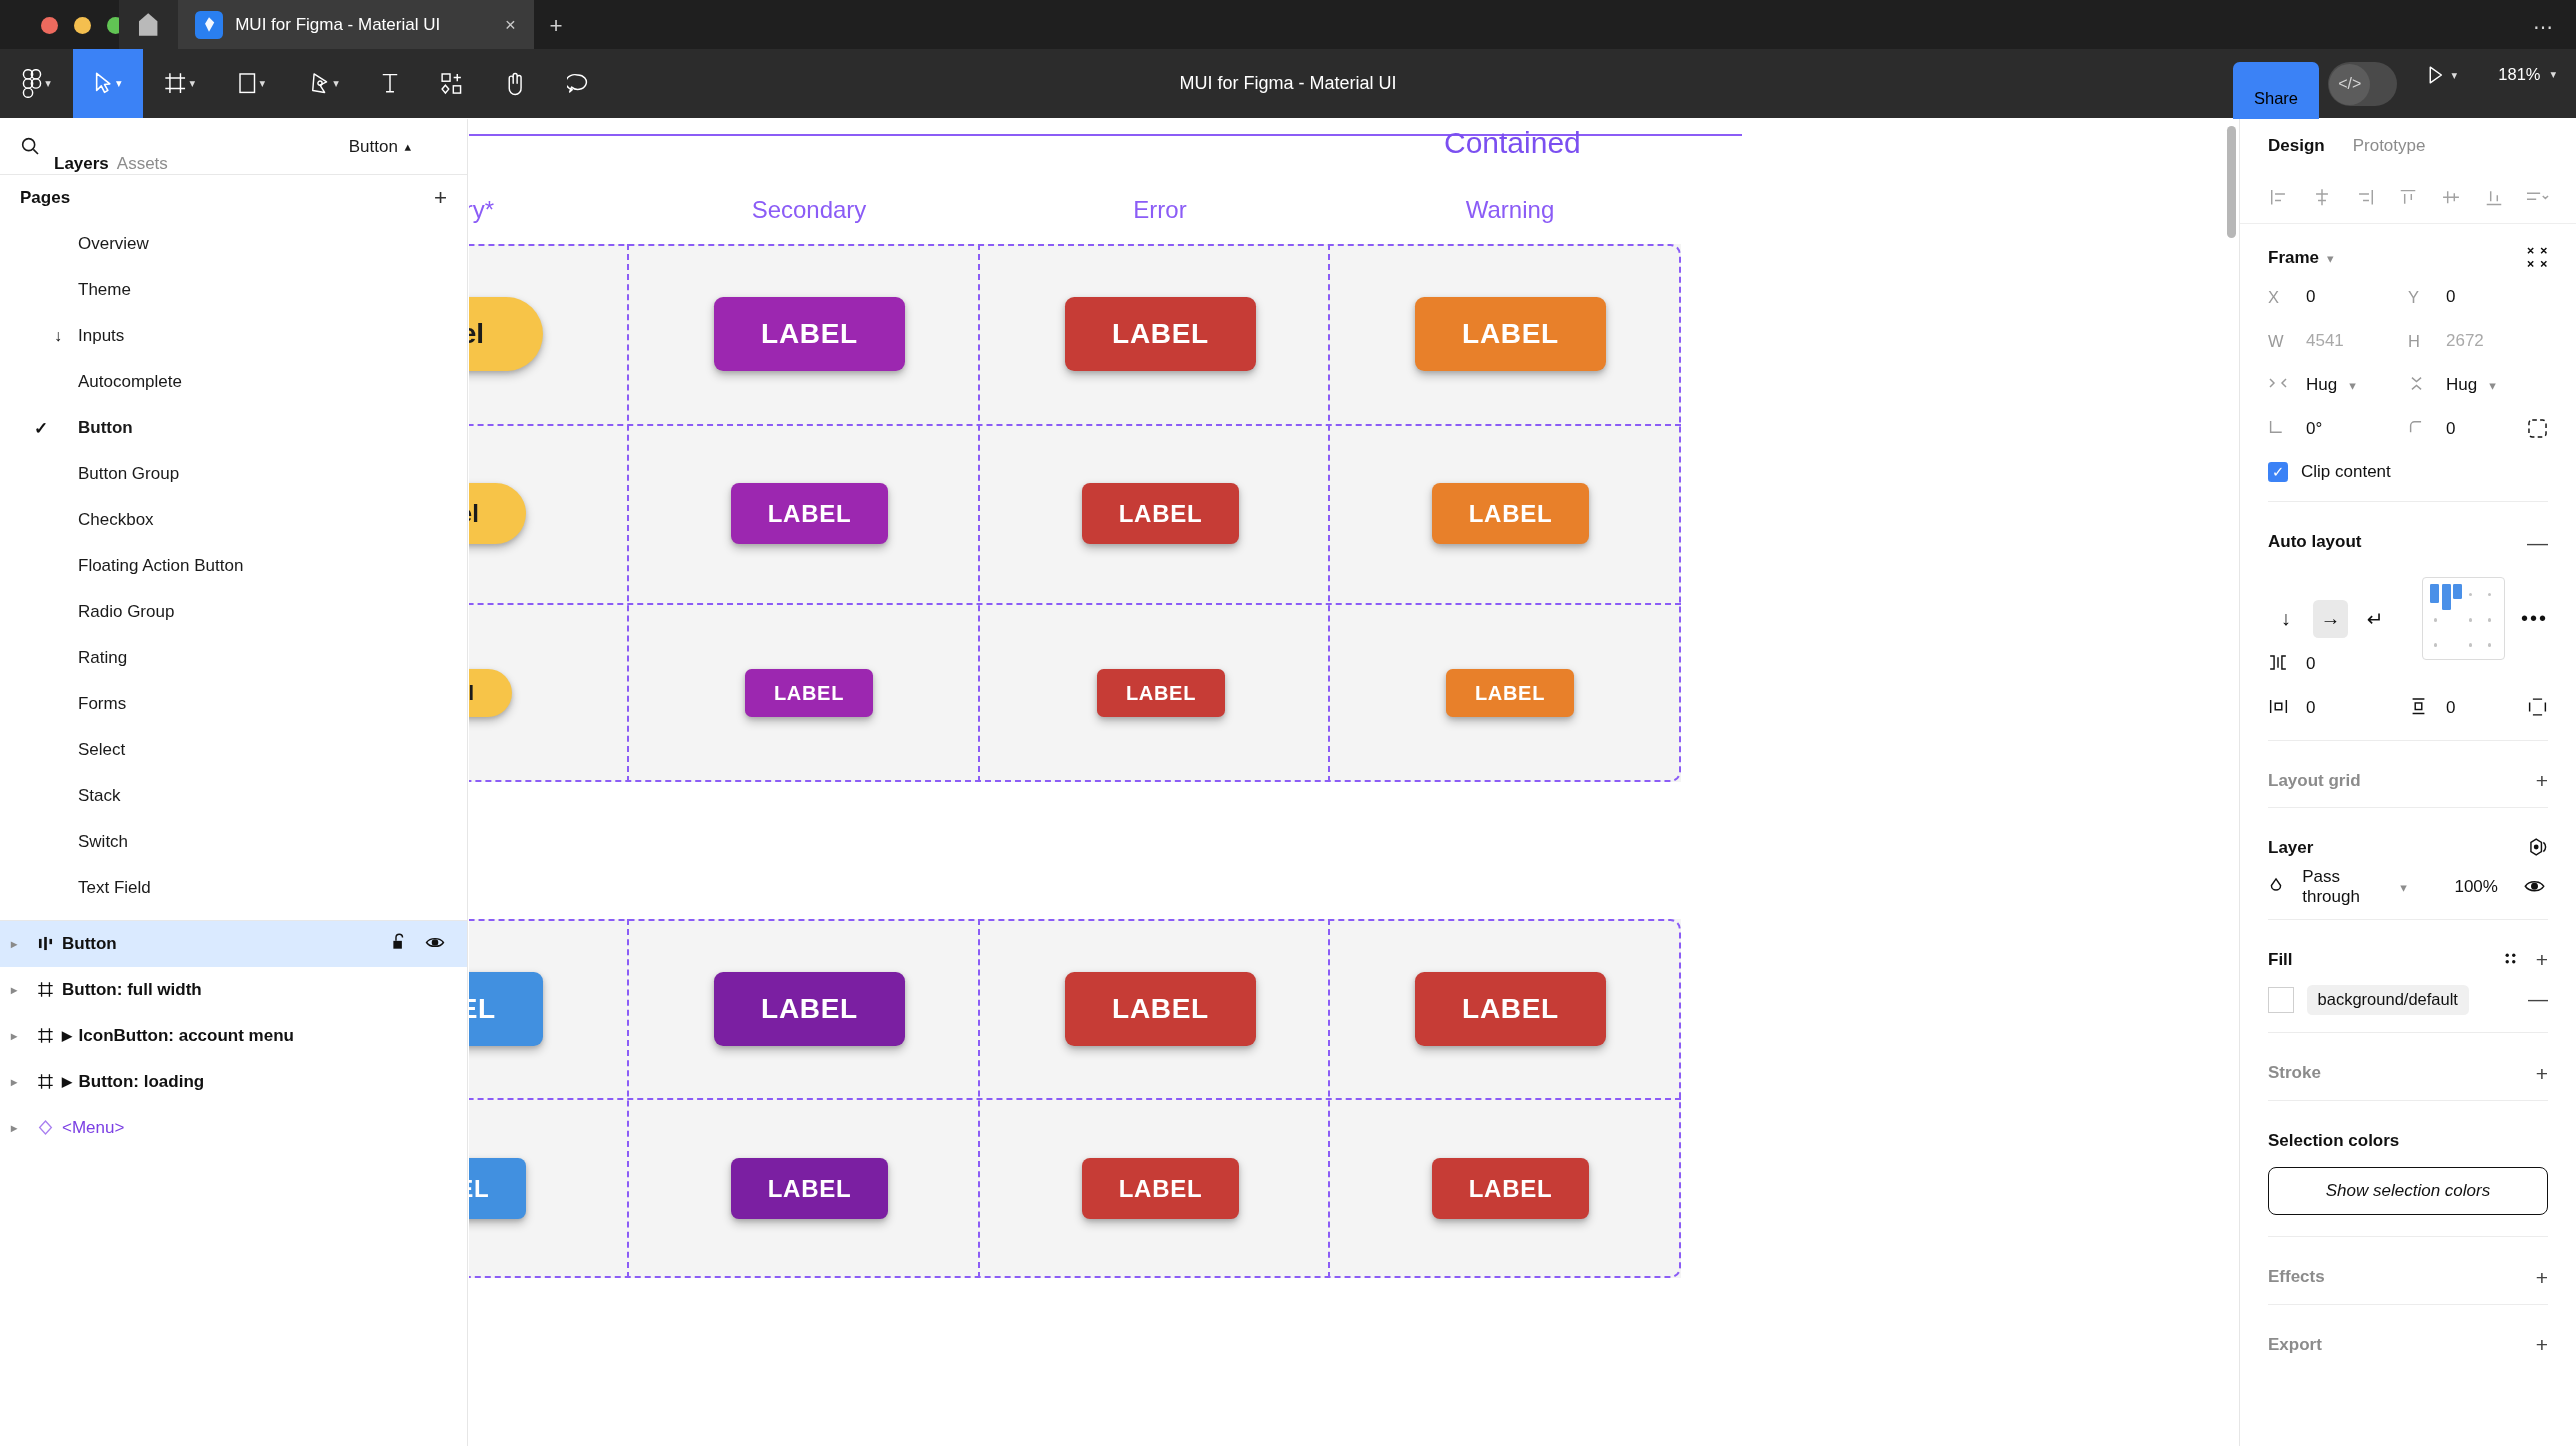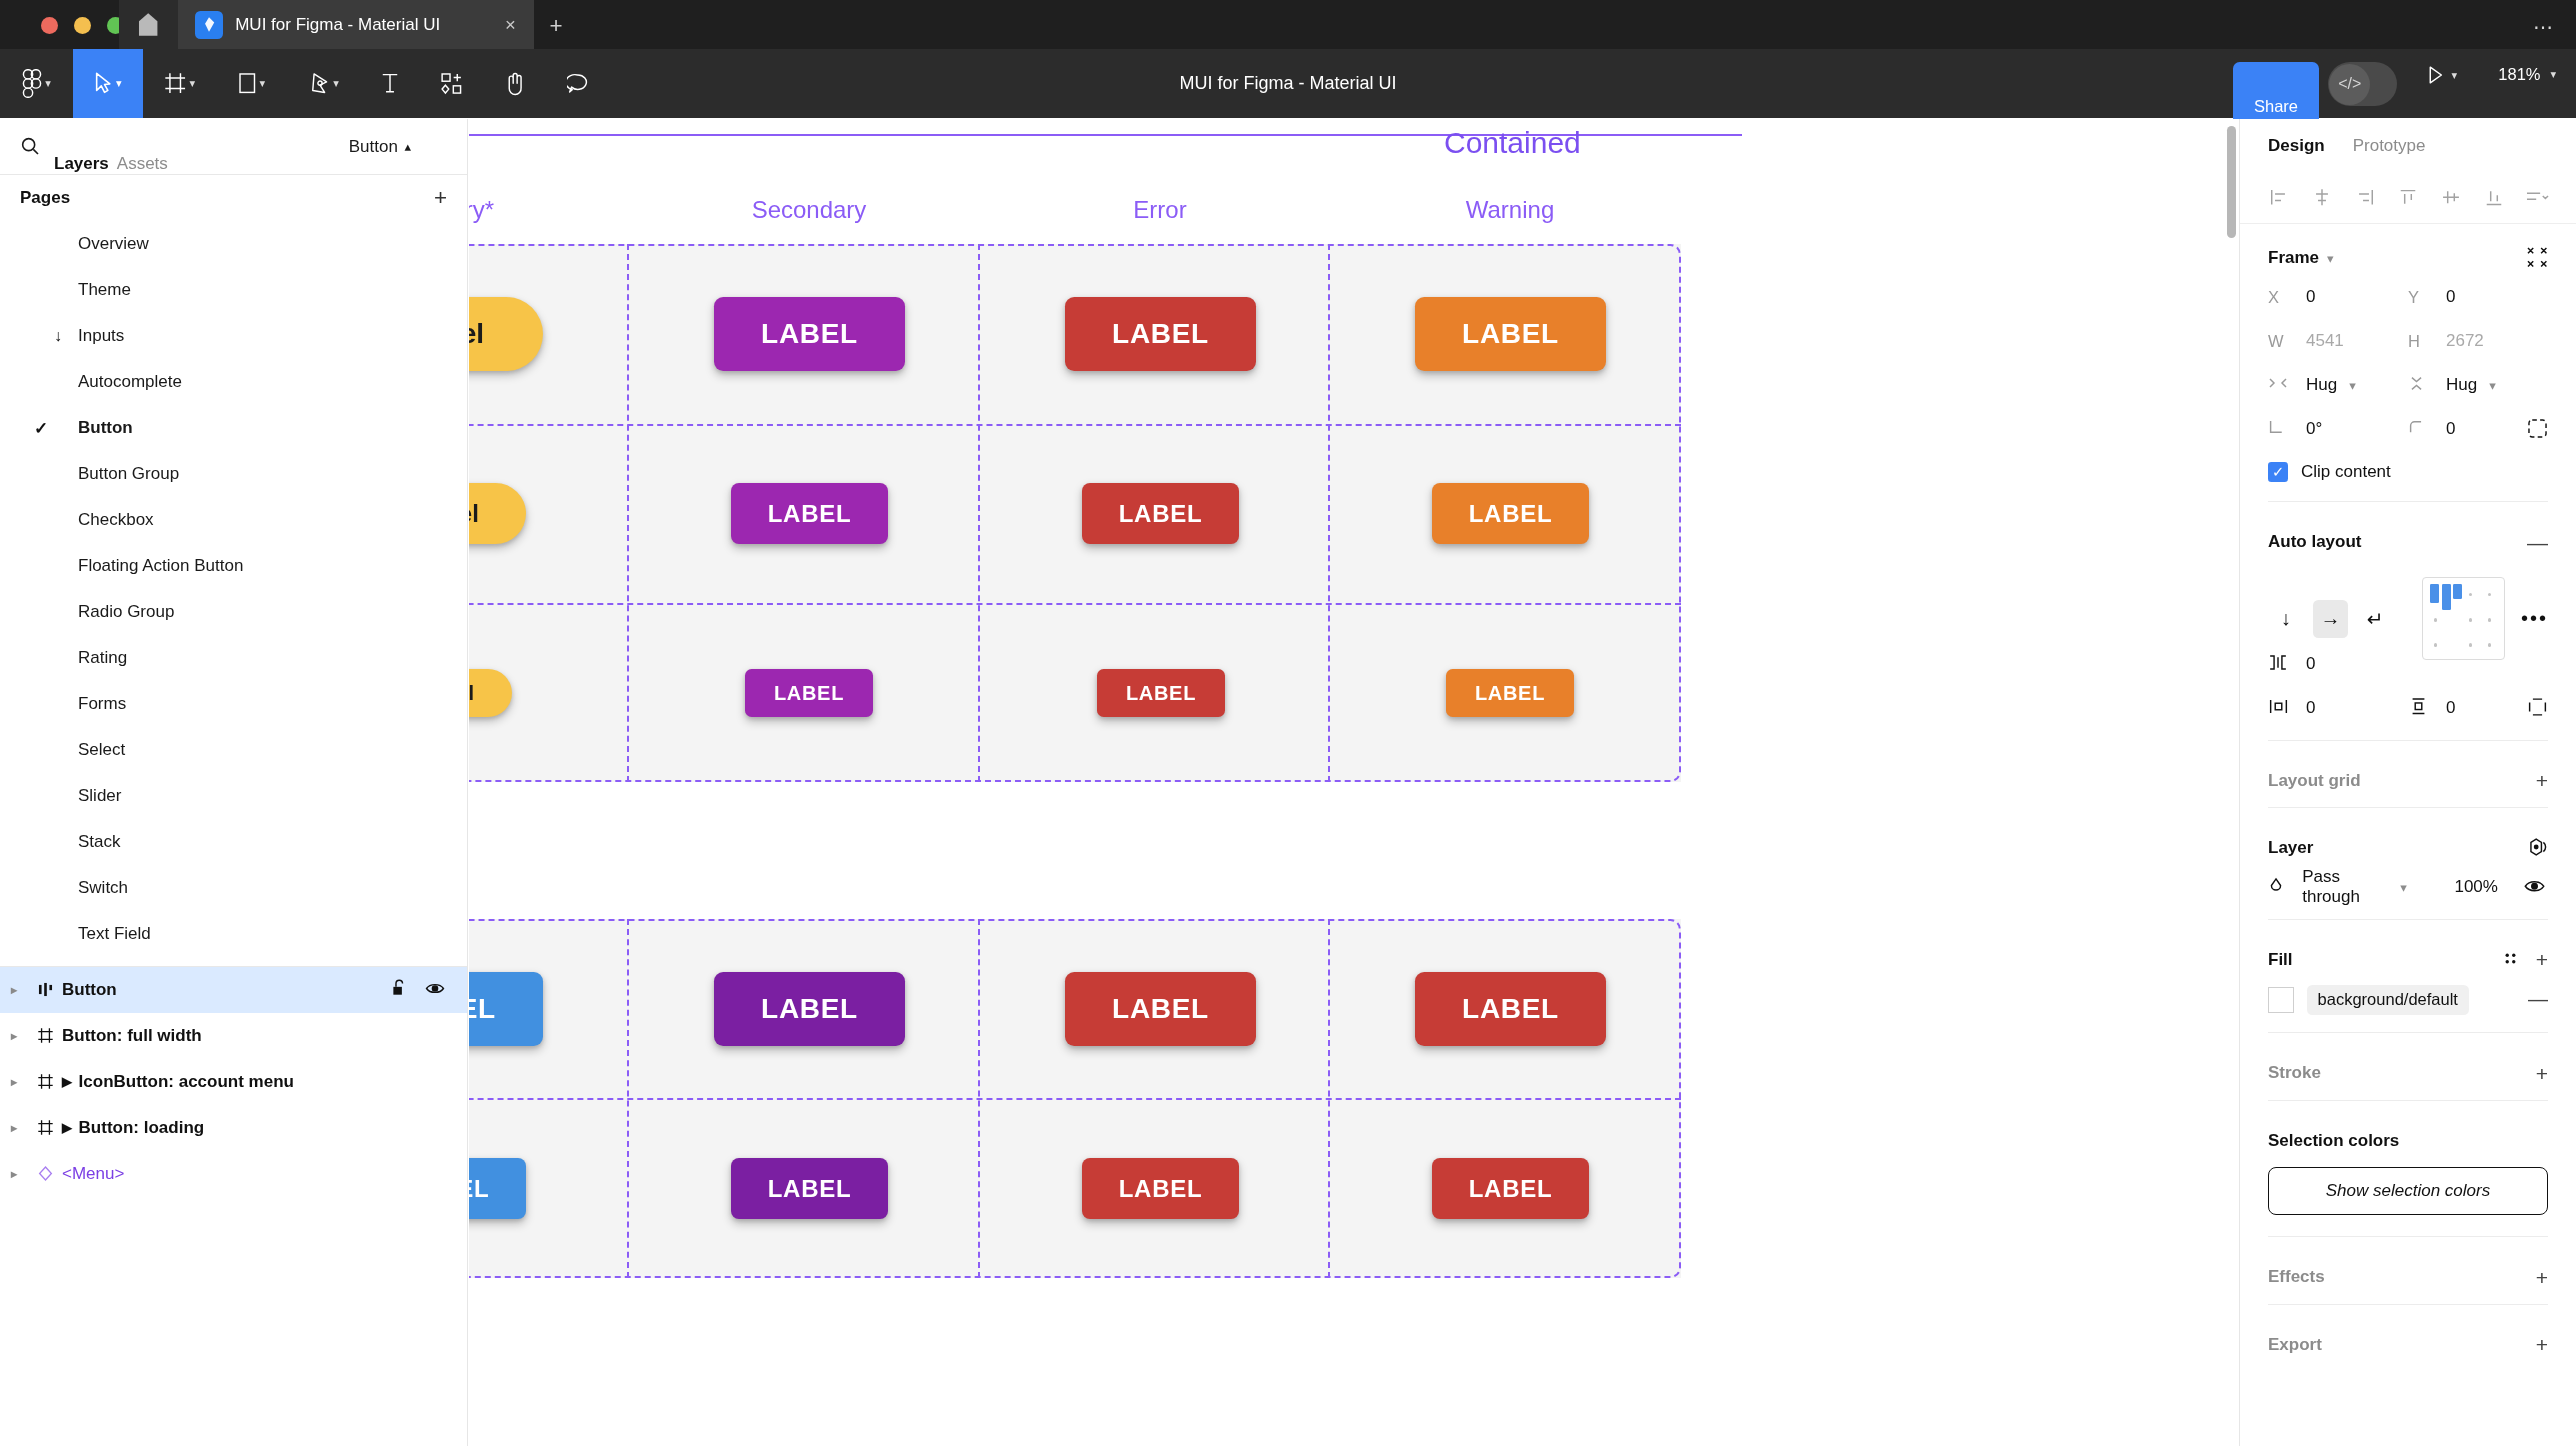--- a/index.html
+++ b/index.html
@@ -26,21 +26,21 @@
   .tab-close{color:#c9c9c9;font-size:18.5px;width:26px;text-align:center;cursor:pointer;}
   .newtab{position:absolute;left:541px;top:12px;width:30px;height:28px;color:#cfcfcf;font-size:22.4px;text-align:center;line-height:28px;}
   .browser-menu{position:absolute;right:21px;top:14.5px;color:#d8d8d8;font-size:20px;letter-spacing:2px;}
 
   
   .fig-toolbar{position:absolute;left:0;top:49px;width:2576px;height:69px;background:#2c2c2c;}
   .tool{position:absolute;top:49px;height:69px;display:flex;align-items:center;justify-content:center;color:#ffffff;}
   .tool.active{background:#3b82f6;}
   .caret{font-size:11.2px;color:#dcdcdc;margin-left:3.3px;}
   .fig-title{position:absolute;left:0;right:0;top:49px;height:69px;display:flex;align-items:center;justify-content:center;color:#ffffff;font-size:18px;pointer-events:none;}
-  .share-btn{position:absolute;right:257px;top:62px;height:56px;padding:16px 21px;border-radius:6.6px;background:#3b82f6;color:#ffffff;font-size:16.5px;display:flex;align-items:center;justify-content:center;cursor:pointer;}
+  .share-btn{position:absolute;right:257px;top:62px;height:56px;padding:8px 21px;border-radius:6.6px;background:#3b82f6;color:#000000;font-size:16.5px;display:flex;align-items:center;justify-content:center;cursor:pointer;}
   .codepill{position:absolute;right:179px;top:62px;width:69px;height:44px;border-radius:22px;background:#4a4a4a;display:flex;align-items:center;}
   .codepill .knob{width:41px;height:41px;border-radius:50%;background:#5c5c5c;margin-left:1.3px;display:flex;align-items:center;justify-content:center;color:#d6d6d6;font-size:16px;}
   .present-btn{position:absolute;right:119px;top:65px;color:#fff;display:flex;align-items:center;gap:4px;}
   .zoom-ctl{position:absolute;right:20px;top:65px;color:#fff;font-size:16.5px;display:flex;align-items:center;gap:6.6px;}
 
   
   .left-panel{position:absolute;left:0;top:119px;width:468px;height:1328px;background:#ffffff;border-right:0.7px solid #e6e6e6;box-sizing:border-box;}
   .lp-head{position:relative;height:55px;border-bottom:0.7px solid #e8e8e8;display:flex;align-items:center;}
   .lp-search{position:absolute;left:20px;top:17px;}
   .lp-tab{font-size:17px;cursor:pointer;}
@@ -294,23 +294,20 @@
           <span class="nm">Radio Group</span>
         </div>
         <div class="page-item">
           <span class="nm">Rating</span>
         </div>
         <div class="page-item">
           <span class="nm">Forms</span>
         </div>
         <div class="page-item">
           <span class="nm">Select</span>
-        </div>
-        <div class="page-item">
-          <span class="nm">Slider</span>
         </div>
         <div class="page-item">
           <span class="nm">Stack</span>
         </div>
         <div class="page-item">
           <span class="nm">Switch</span>
         </div>
         <div class="page-item">
           <span class="nm">Text Field</span>
         </div>

